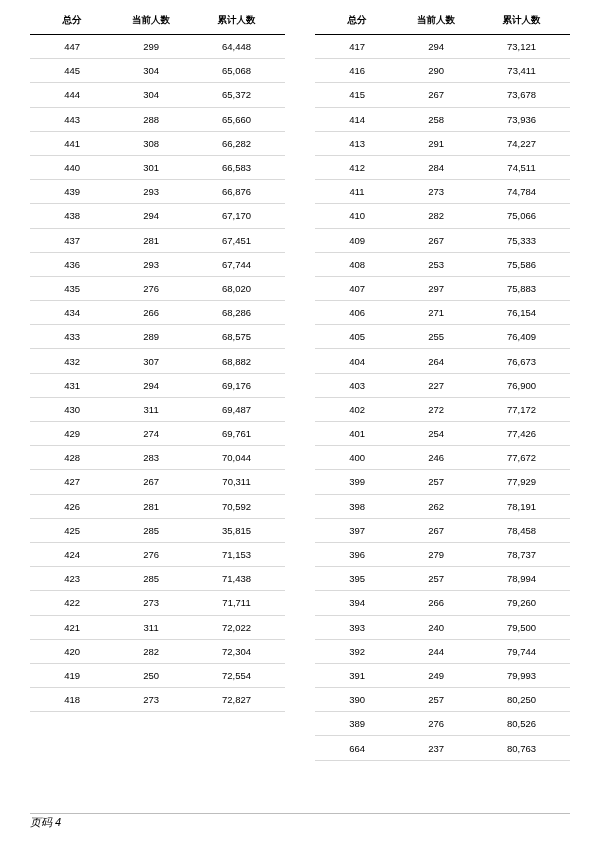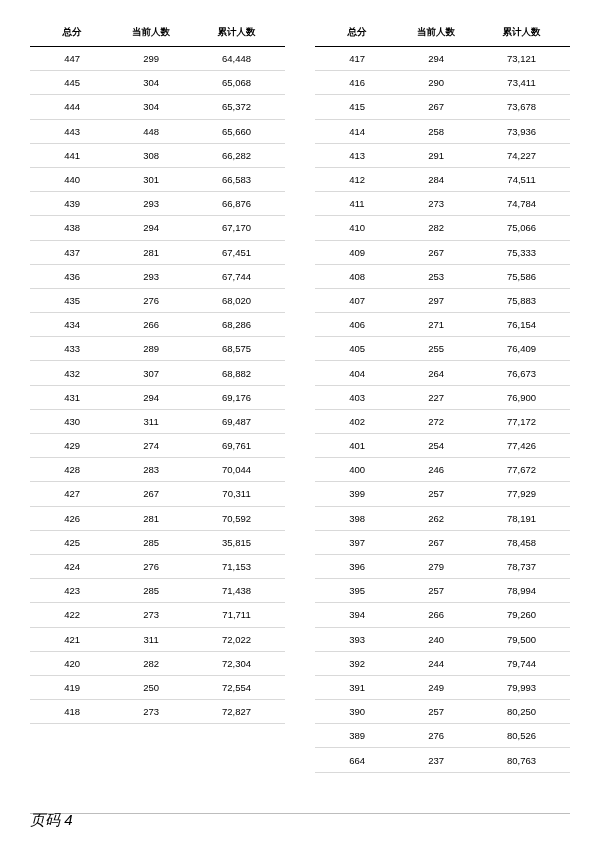--- a/index.html
+++ b/index.html
@@ -24,21 +24,20 @@
   }
   .tables {
     display: flex;
     flex-direction: row;
     justify-content: space-between;
     align-items: flex-start;
     width: 100%;
   }
   .col-table {
     width: 255px;
-    margin-top: 12px;
   }
   table {
     border-collapse: collapse;
     width: 100%;
     table-layout: fixed;
   }
   thead th {
     font-size: 9.5px;
     font-weight: bold;
     text-align: center;
@@ -57,21 +56,21 @@
     border-bottom: 0.6px solid #d9d9d9;
   }
   col.c-score { width: 33%; }
   col.c-current { width: 29%; }
   col.c-cum { width: 38%; }
 
   .footer {
     position: absolute;
     left: 30px;
     bottom: 18px;
-    font-size: 15px;
+    font-size: 11px;
     font-style: italic;
     color: #000;
   }
   .footer-rule {
     position: absolute;
     left: 30px;
     right: 30px;
     bottom: 34px;
     border-top: 0.7px solid #bdbdbd;
     height: 0;
@@ -108,21 +107,21 @@
             <td>304</td>
             <td>65,068</td>
           </tr>
           <tr>
             <td>444</td>
             <td>304</td>
             <td>65,372</td>
           </tr>
           <tr>
             <td>443</td>
-            <td>448</td>
+            <td>288</td>
             <td>65,660</td>
           </tr>
           <tr>
             <td>441</td>
             <td>308</td>
             <td>66,282</td>
           </tr>
           <tr>
             <td>440</td>
             <td>301</td>

